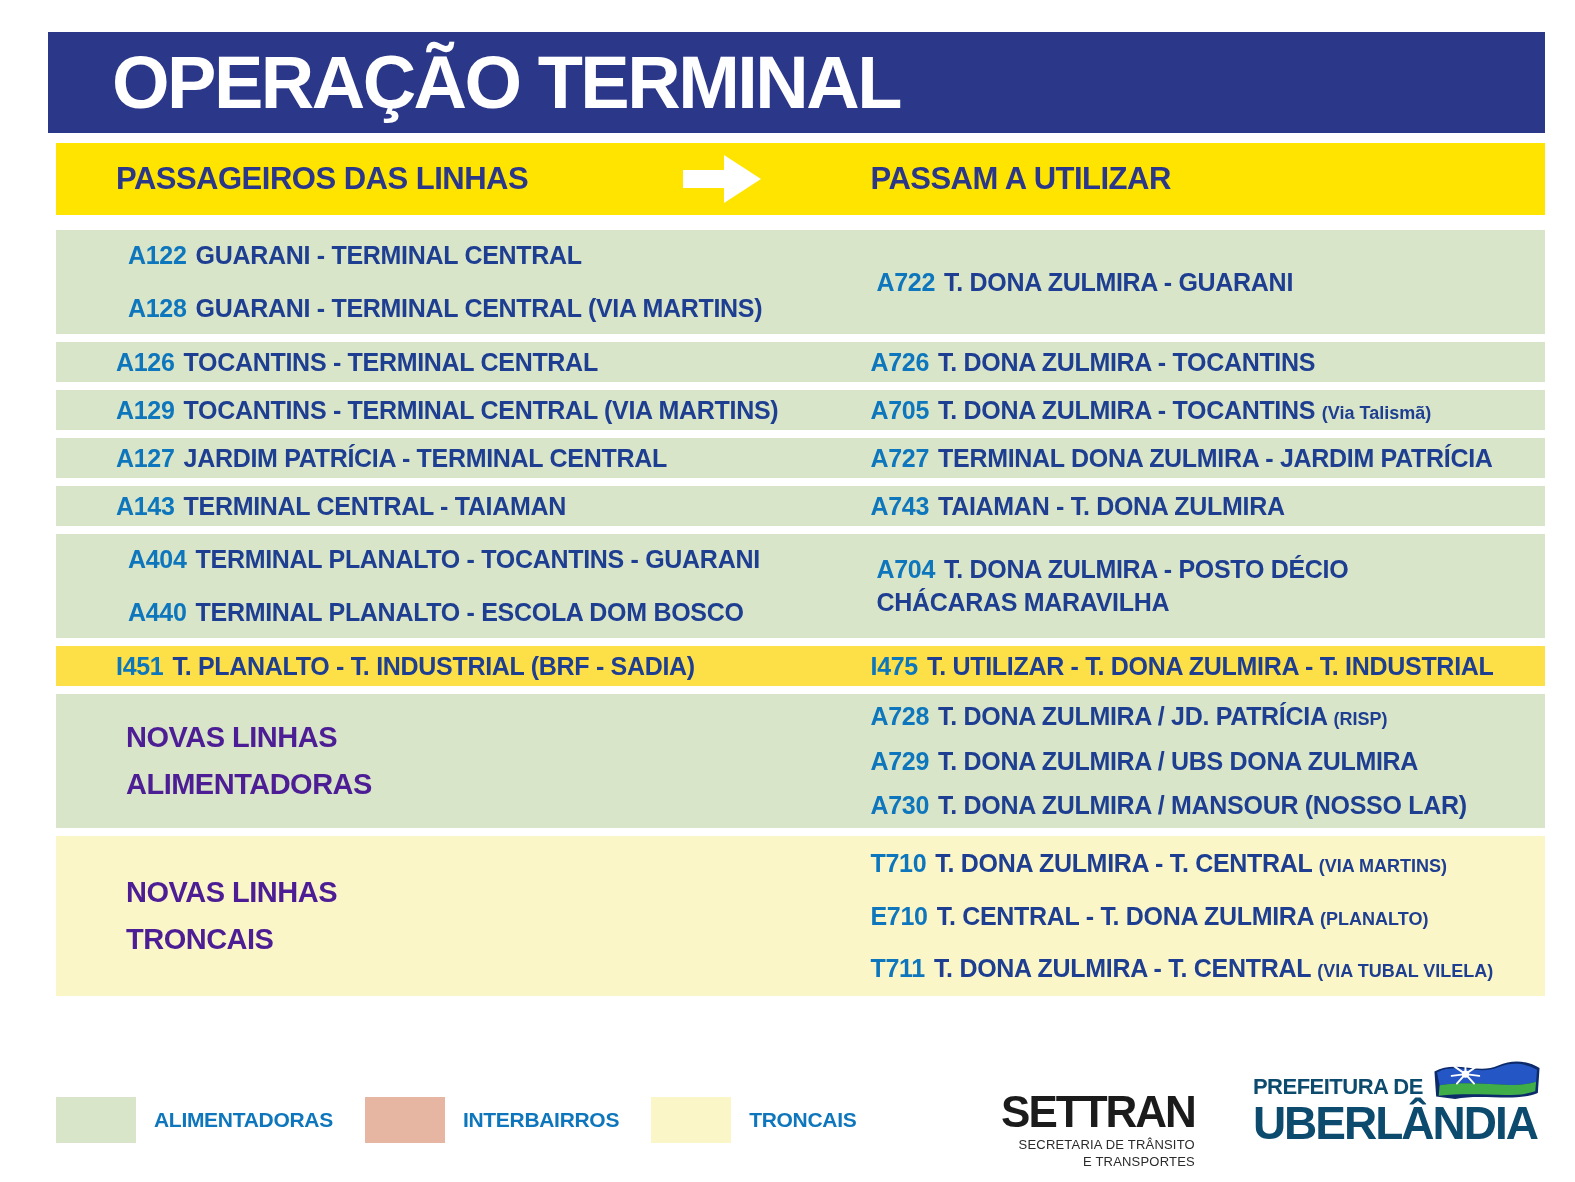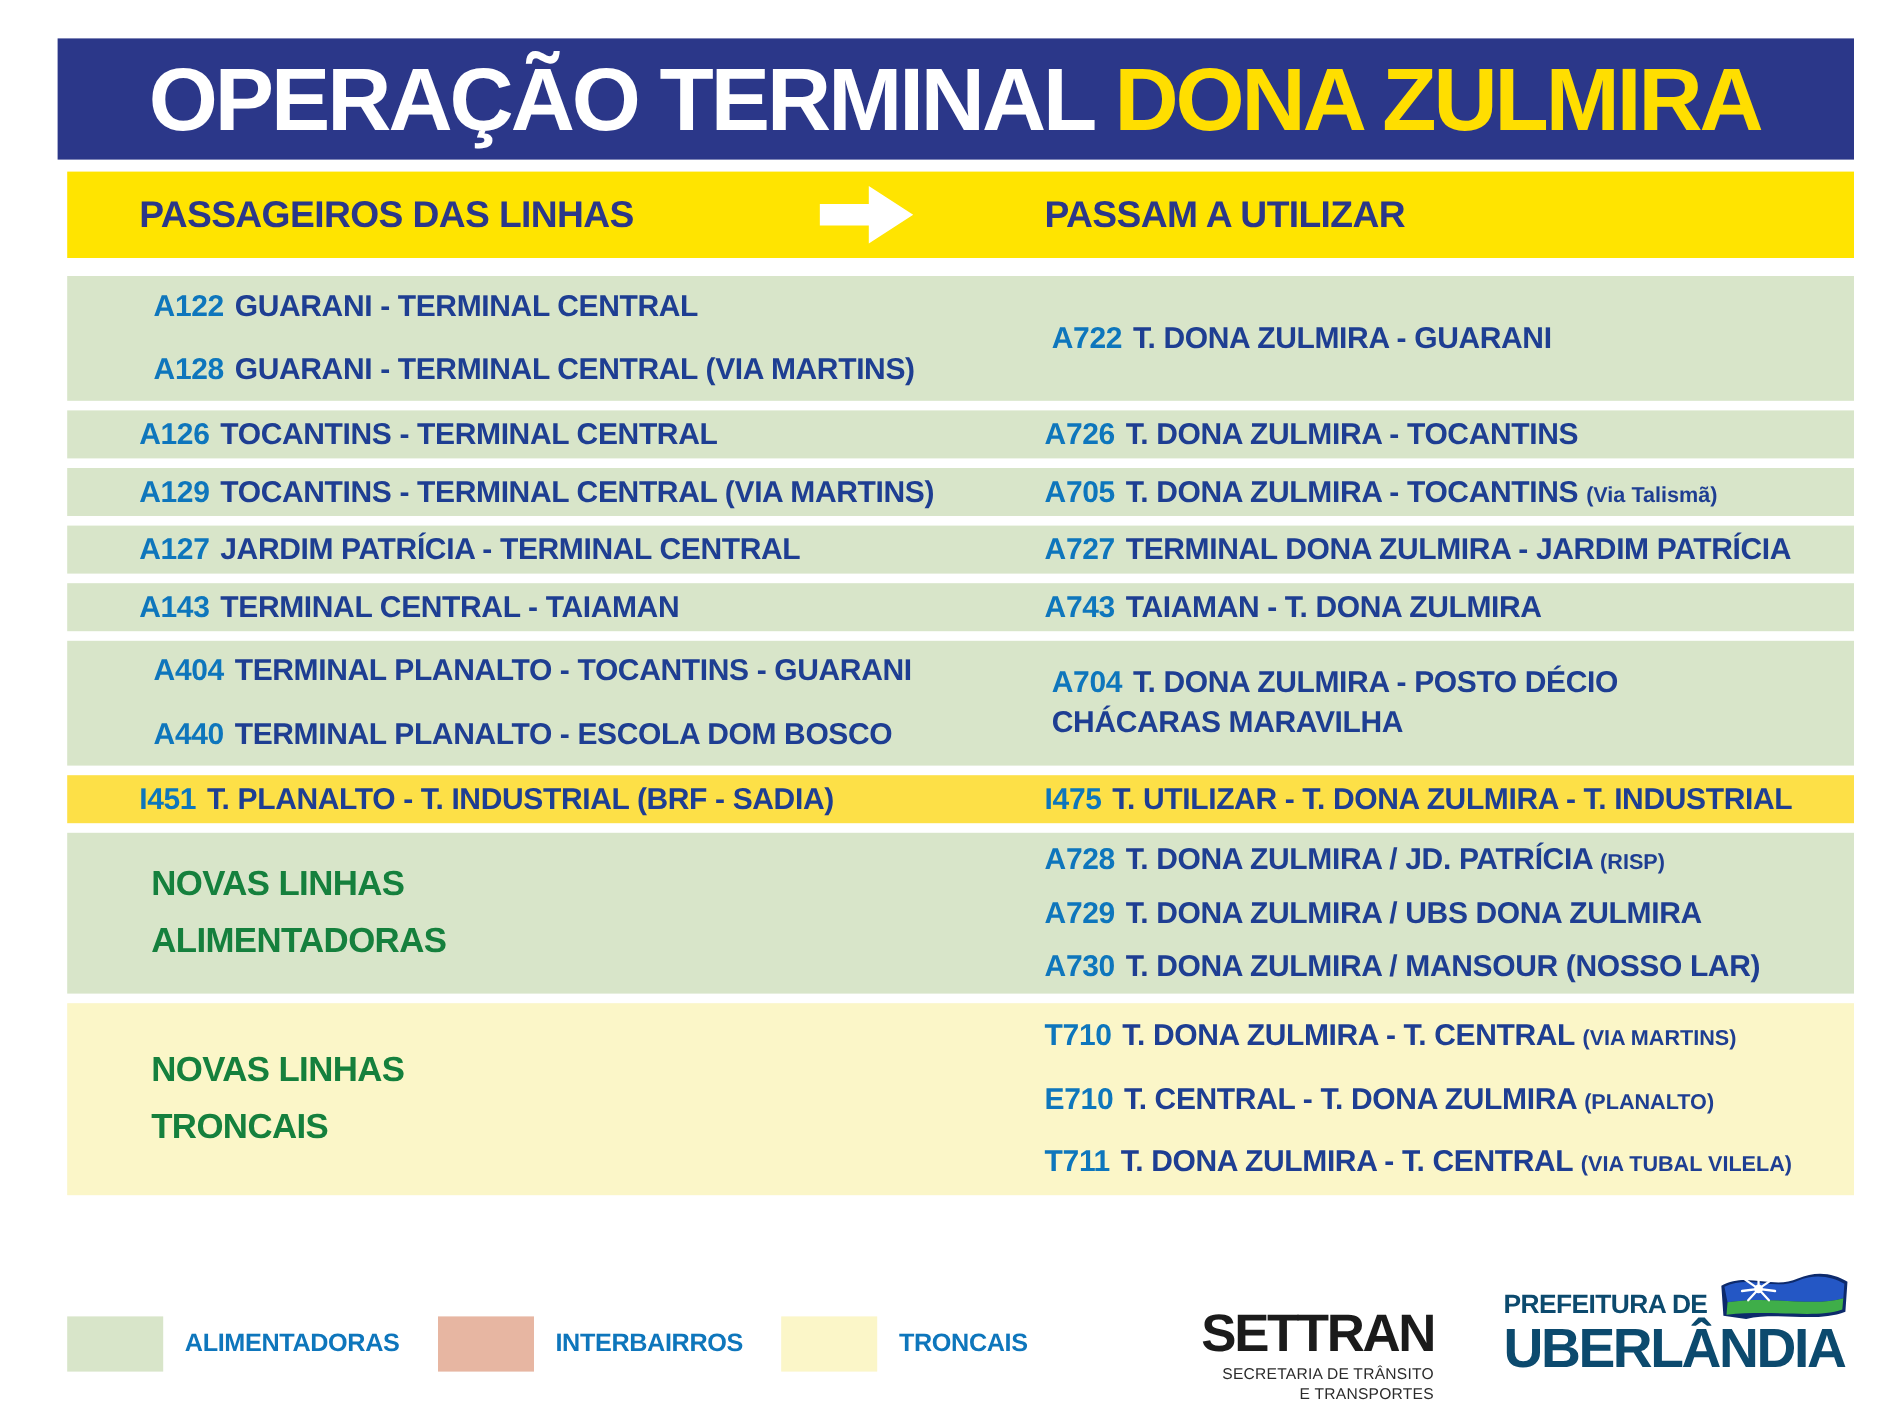--- a/index.html
+++ b/index.html
@@ -53,21 +53,21 @@
     letter-spacing:-0.3px; line-height:1.15; white-space:nowrap;
   }
   .tall .line { margin:12px 0; }
   .row.cream .line { margin:12px 0; }
   .line .code { color:#0E76BC; padding-right:9px; }
   .line .suffix { font-size:18px; letter-spacing:0; }
   .line.cont { margin-top:-4px; }
 
   .new-label {
     margin:7px 0; padding-left:10px; font-size:29px; font-weight:bold;
-    color:#15803d; letter-spacing:-0.5px;
+    color:#4c1d95; letter-spacing:-0.5px;
   }
 
   
   .footer {
     position:absolute; left:56px; top:1078px; width:1489px; height:84px;
     display:flex; align-items:center;
   }
   .legend-item { display:flex; align-items:center; margin-right:32px; }
   .swatch { width:80px; height:46px; margin-right:18px; }
   .swatch.green  { background:#D8E5C9; }
@@ -83,23 +83,22 @@
   .pref-line1 { font-size:22px; font-weight:bold; letter-spacing:-0.5px; }
   .pref-line2 { font-size:46px; font-weight:bold; letter-spacing:-2px; line-height:1; }
   .flag { position:absolute; top:-16px; right:-4px; width:112px; height:46px; }
 </style>
 </head>
 <body>
 
 <div class="poster">
 
   <header class="title-bar">
-    <h1 style="margin:12px; font-size:inherit; font-weight:inherit; display:flex;">
+    <h1 style="margin:0; font-size:inherit; font-weight:inherit; display:flex;">
       <span class="t">OPERAÇÃO TERMINAL </span>
-      <span class="t hl">DONA ZULMIRA</span>
     </h1>
   </header>
 
   <div class="subheader">
     <div class="sub-label sub-left">PASSAGEIROS DAS LINHAS</div>
     <span class="arrow">
       <svg width="78" height="52" viewBox="0 0 78 52">
           <path fill="#ffffff" d="M0 17 h41 V2 l37 24 -37 24 V35 H0 Z"></path>
         </svg>
     </span>

